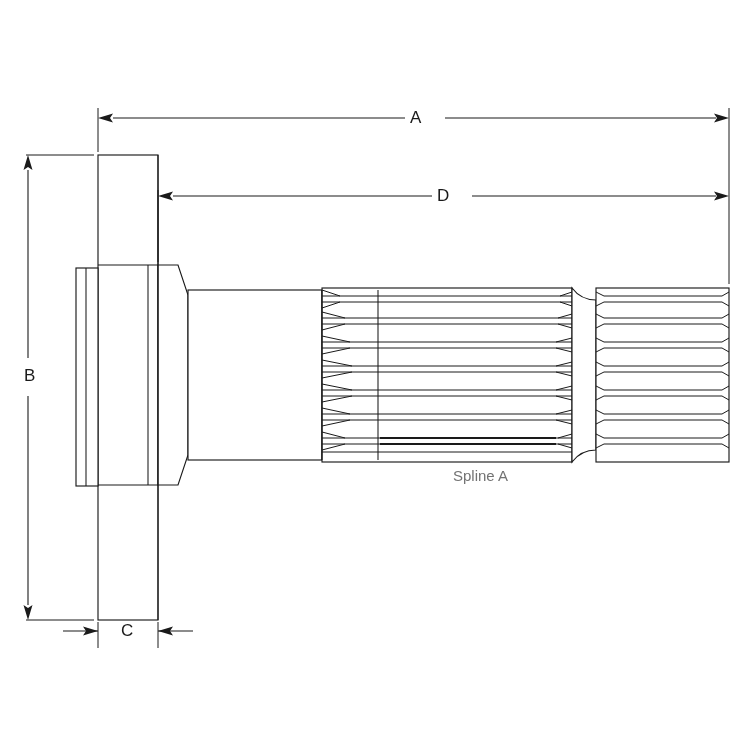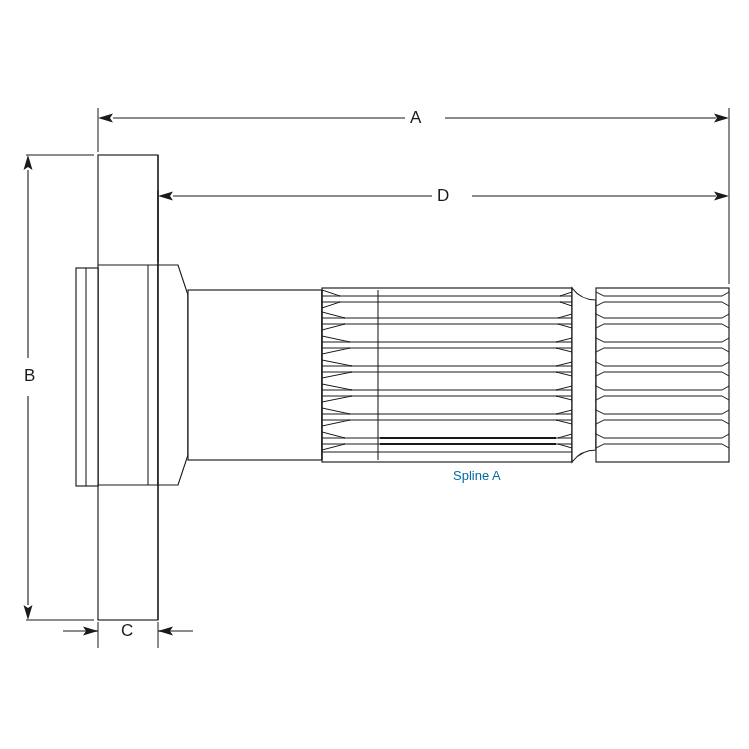--- a/index.html
+++ b/index.html
@@ -12,22 +12,22 @@
     font-size:17px;
     color:#1a1a1a;
     background:#ffffff;
     padding:0 5px;
     line-height:19px;
     white-space:nowrap;
   }
   .splinelabel{
     position:absolute;
     font-family:"Liberation Sans",sans-serif;
-    font-size:13px;
-    color:#0369a1;
+    font-size:15px;
+    color:#737373;
     background:#ffffff;
     padding:0 3px;
     line-height:18px;
     white-space:nowrap;
   }
 </style>
 </head>
 <body>
 
 <div id="stage">

